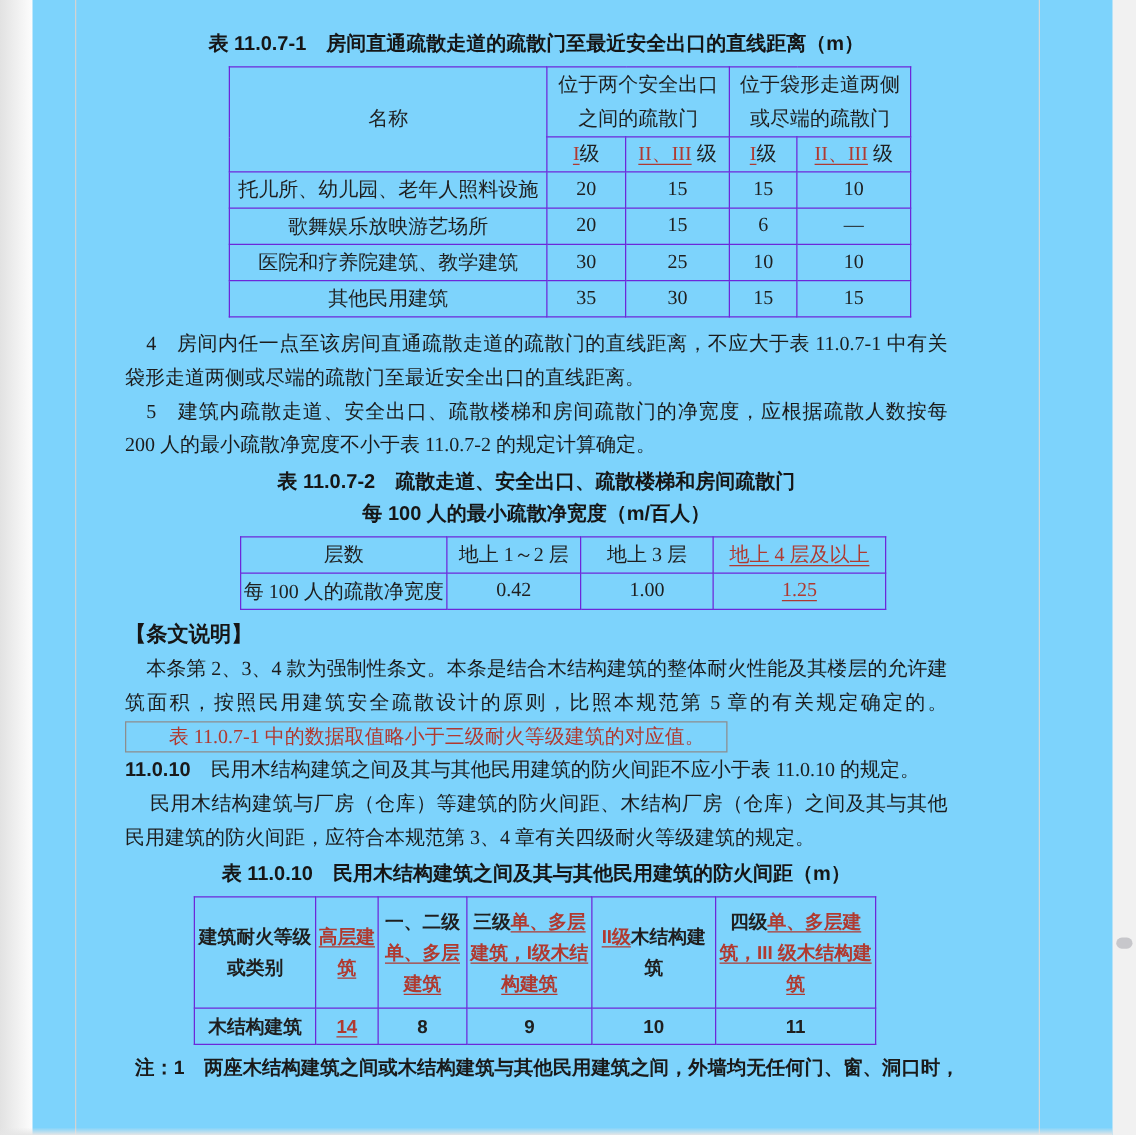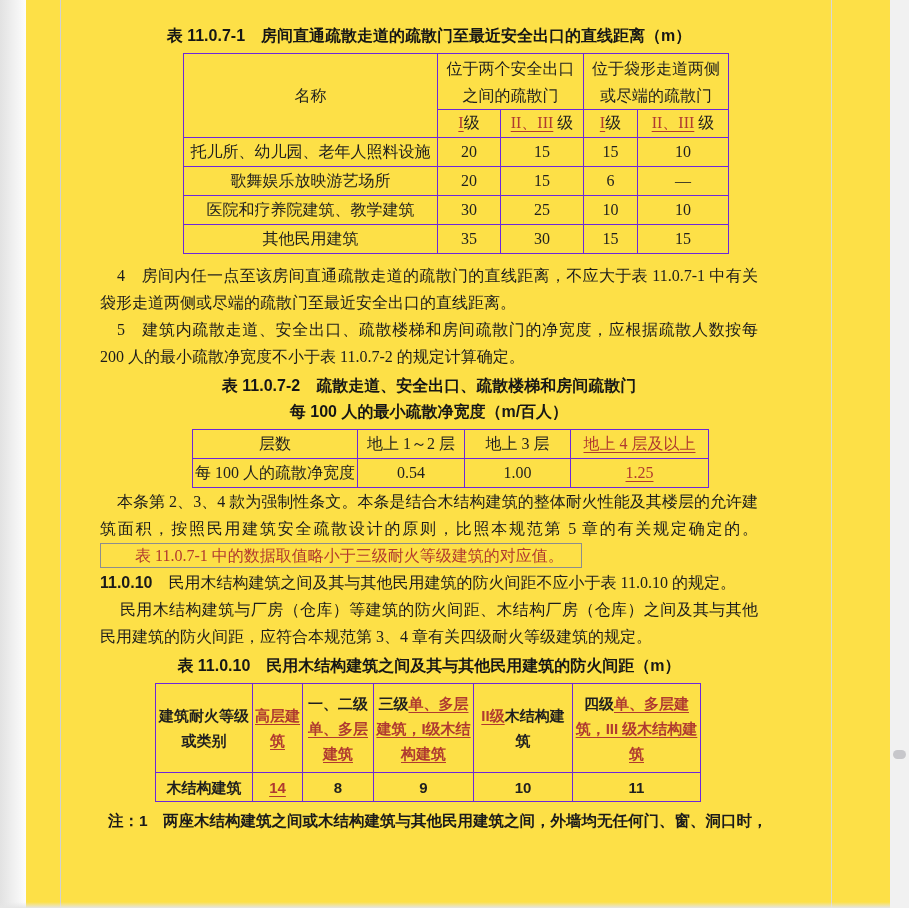--- a/index.html
+++ b/index.html
@@ -1,16 +1,16 @@
 <!DOCTYPE html>
 <html><head>
 <meta charset="utf-8">
 <style>
   html,body{margin:0;padding:0;background:#fff;}
-  .page{position:relative;width:909px;height:908px;background:#fde047;overflow:hidden;
+  .page{position:relative;width:909px;height:908px;background:#7dd3fc;overflow:hidden;
         font-family:"Liberation Serif",serif;color:#1f1f1f;}
   .scan-shadow-left{position:absolute;left:0;top:0;bottom:0;width:26px;
         background:linear-gradient(to right,#e2e2e2,#fdfdfd);}
   .scan-shadow-bottom{position:absolute;left:0;right:19px;bottom:0;height:6px;
         background:linear-gradient(to top,#e6e6e6,rgba(255,255,255,0));}
   .edge-line-left{position:absolute;left:60px;top:0;bottom:0;width:1px;background:#d2d2d2;}
   .edge-line-right{position:absolute;left:831px;top:0;bottom:0;width:1px;background:#d8d8d8;}
   .scrollbar-track{position:absolute;right:0;top:0;bottom:0;width:19px;background:#f1f1f1;}
   .scrollbar-thumb{position:absolute;left:3px;top:750px;width:13px;height:9px;border-radius:5px;background:#c7c7cb;}
 
@@ -135,27 +135,28 @@
         </colgroup>
       <tbody>
           <tr>
         <td>层数</td>
         <td>地上 1～2 层</td>
         <td>地上 3 层</td>
         <td><span class="redu">地上 4 层及以上</span></td>
       </tr>
       <tr>
         <td class="lbl">每 100 人的疏散净宽度</td>
-        <td>0.54</td>
+        <td>0.42</td>
         <td>1.00</td>
         <td><span class="redu">1.25</span></td>
       </tr>
     </tbody>
       </table>
 
+    <p class="sect-head heiti">【条文说明】</p>
     <p class="para ind"><span>本条第 2、3、4 款为强制性条文。本条是结合木结构建筑的整体耐火性能及其楼层的允许建筑面积，按照民用建筑安全疏散设计的原则，比照本规范第 5 章的有关规定确定的。</span><span class="boxed red">表 11.0.7-1 中的数据取值略小于三级耐火等级建筑的对应值。</span></p>
 
     <p class="para"><span class="clause">11.0.10</span><span>　民用木结构建筑之间及其与其他民用建筑的防火间距不应小于表 11.0.10 的规定。</span></p>
 
     <p class="para" style="text-indent:20px;">民用木结构建筑与厂房（仓库）等建筑的防火间距、木结构厂房（仓库）之间及其与其他民用建筑的防火间距，应符合本规范第 3、4 章有关四级耐火等级建筑的规定。</p>
 
     <p class="tbl-title heiti mt4">表 11.0.10　民用木结构建筑之间及其与其他民用建筑的防火间距（m）</p>
     <table class="t3">
       <colgroup>
           <col style="width:97px">

